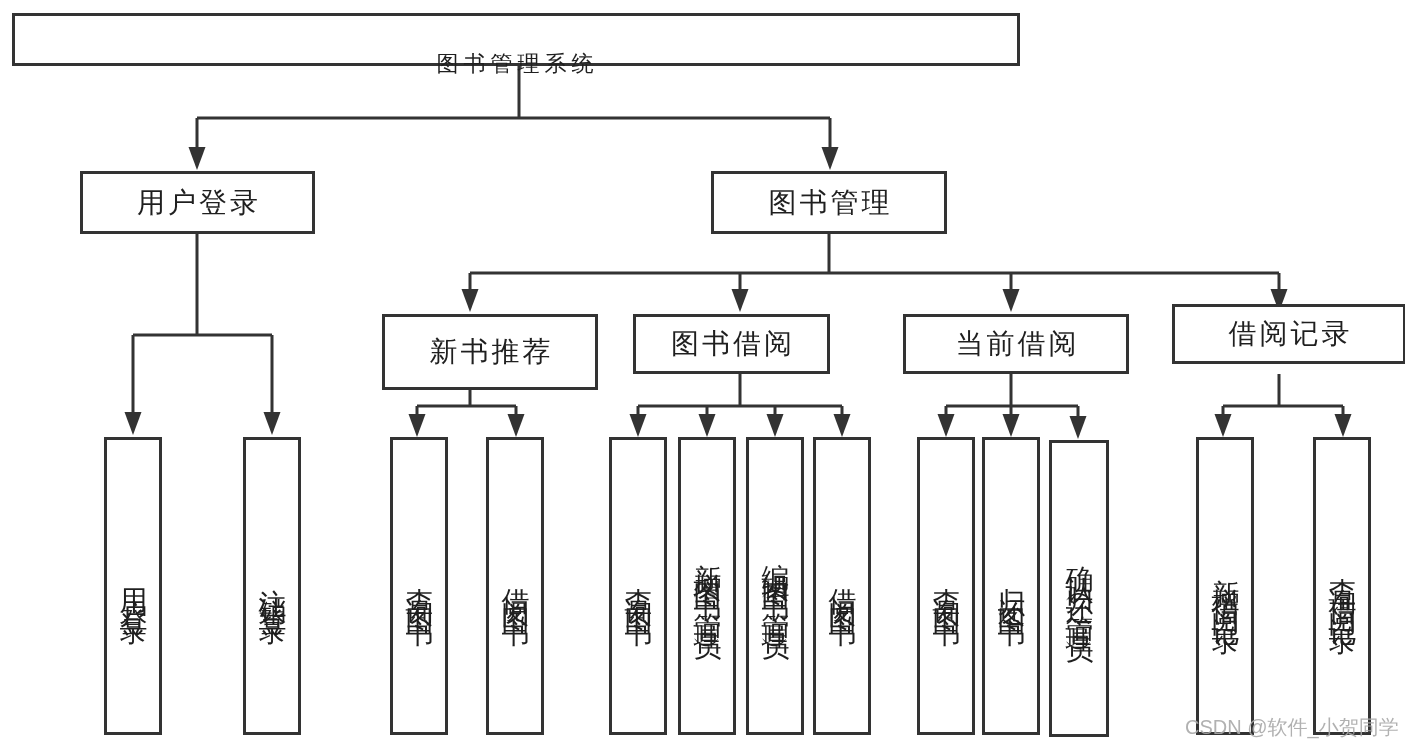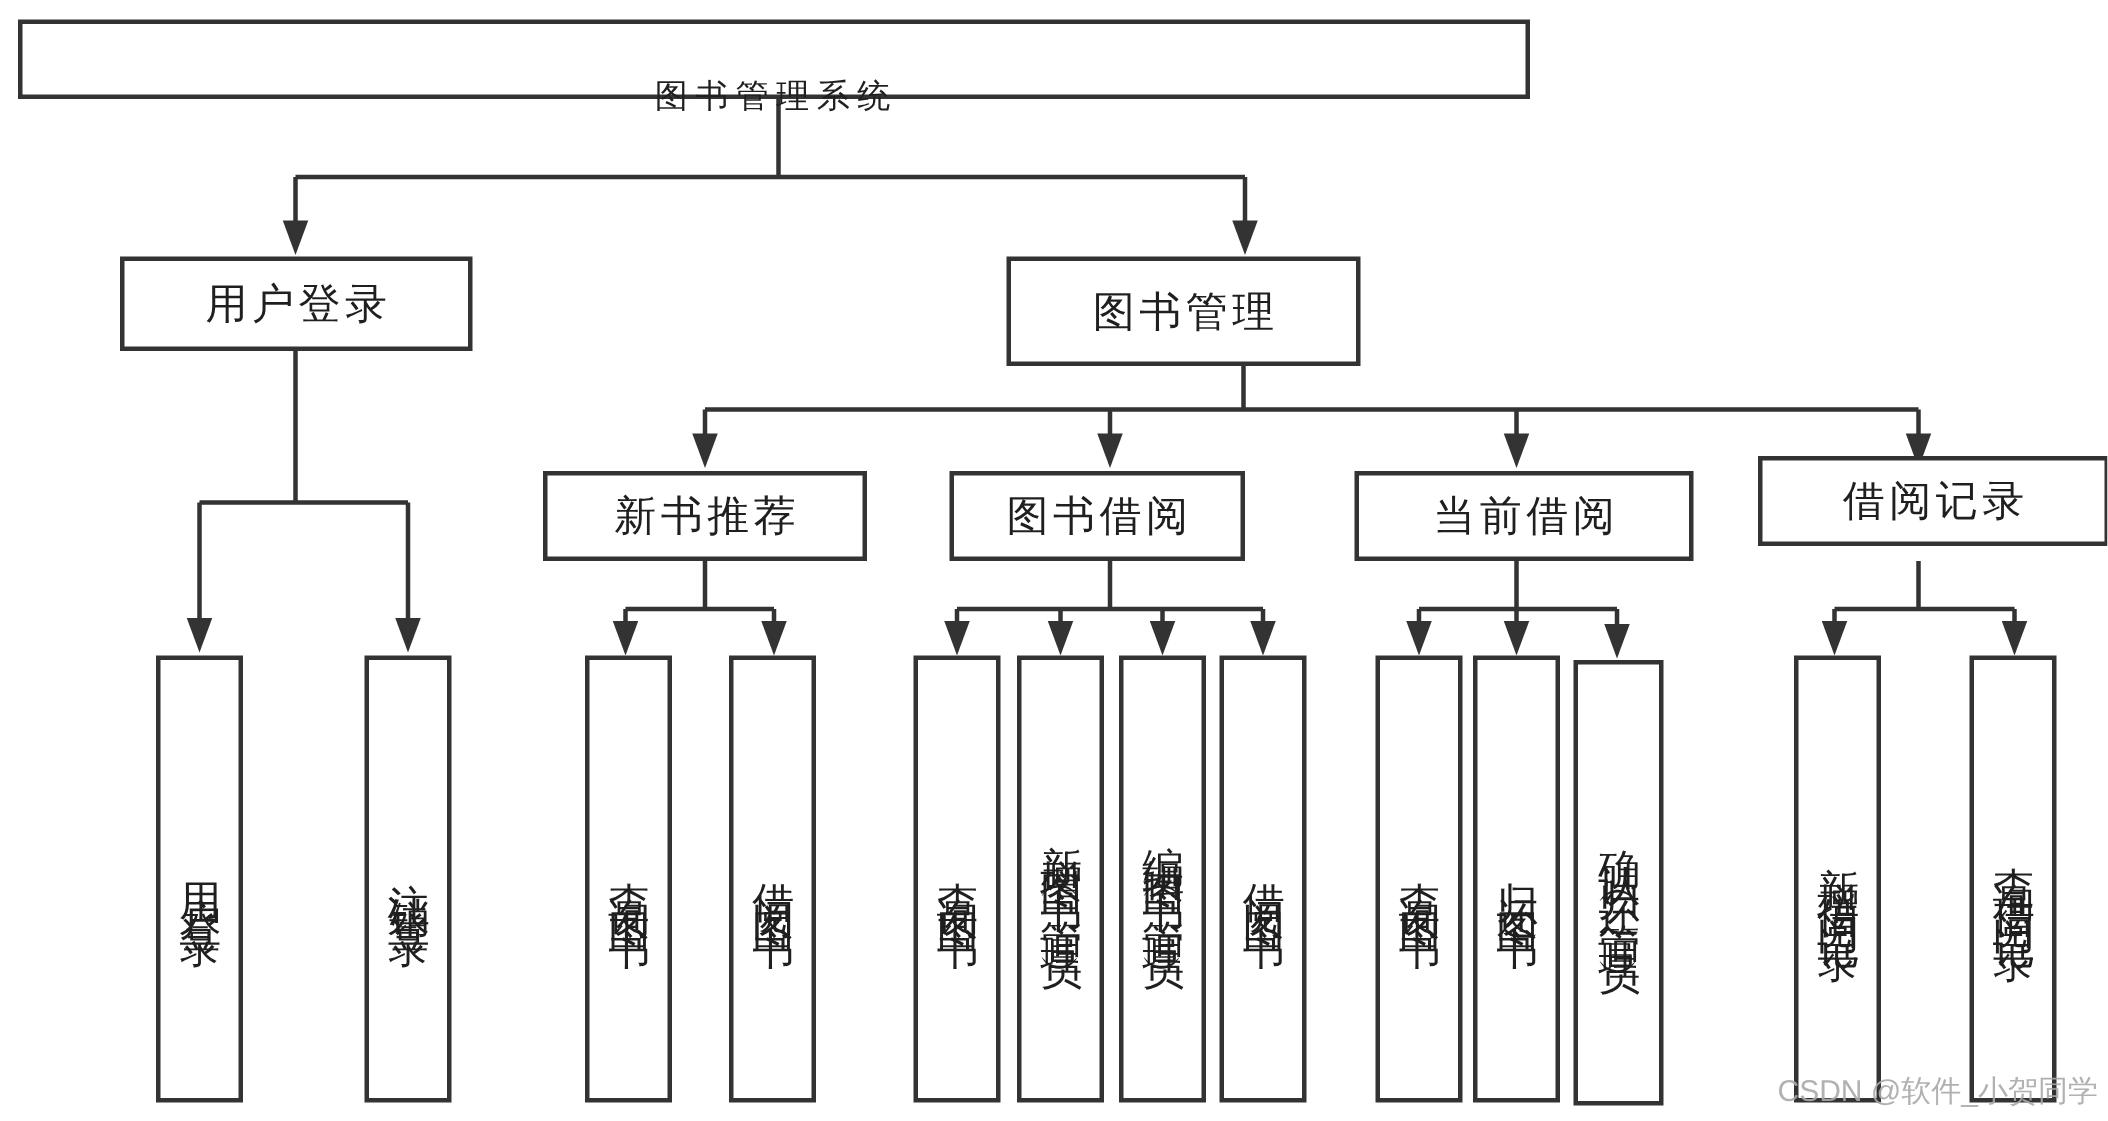--- a/index.html
+++ b/index.html
@@ -77,25 +77,25 @@
     <polygon points="1343,437 1334.5,414 1351.5,414"></polygon>
   </svg>
 
   <div class="box root" style="left:12px;top:13px;width:1008px;height:53px">
     <span class="lbl">图书管理系统</span>
   </div>
 
   <div class="box" style="left:80px;top:171px;width:235px;height:63px">
     <span class="lbl">用户登录</span>
   </div>
-  <div class="box" style="left:671px;top:171px;width:236px;height:73px">
+  <div class="box" style="left:711px;top:171px;width:236px;height:63px">
     <span class="lbl">图书管理</span>
   </div>
 
-  <div class="box" style="left:362px;top:314px;width:216px;height:60px">
+  <div class="box" style="left:382px;top:314px;width:216px;height:76px">
     <span class="lbl">新书推荐</span>
   </div>
   <div class="box" style="left:633px;top:314px;width:197px;height:60px">
     <span class="lbl">图书借阅</span>
   </div>
   <div class="box" style="left:903px;top:314px;width:226px;height:60px">
     <span class="lbl">当前借阅</span>
   </div>
   <div class="box" style="left:1172px;top:304px;width:234px;height:60px">
     <span class="lbl">借阅记录</span>

